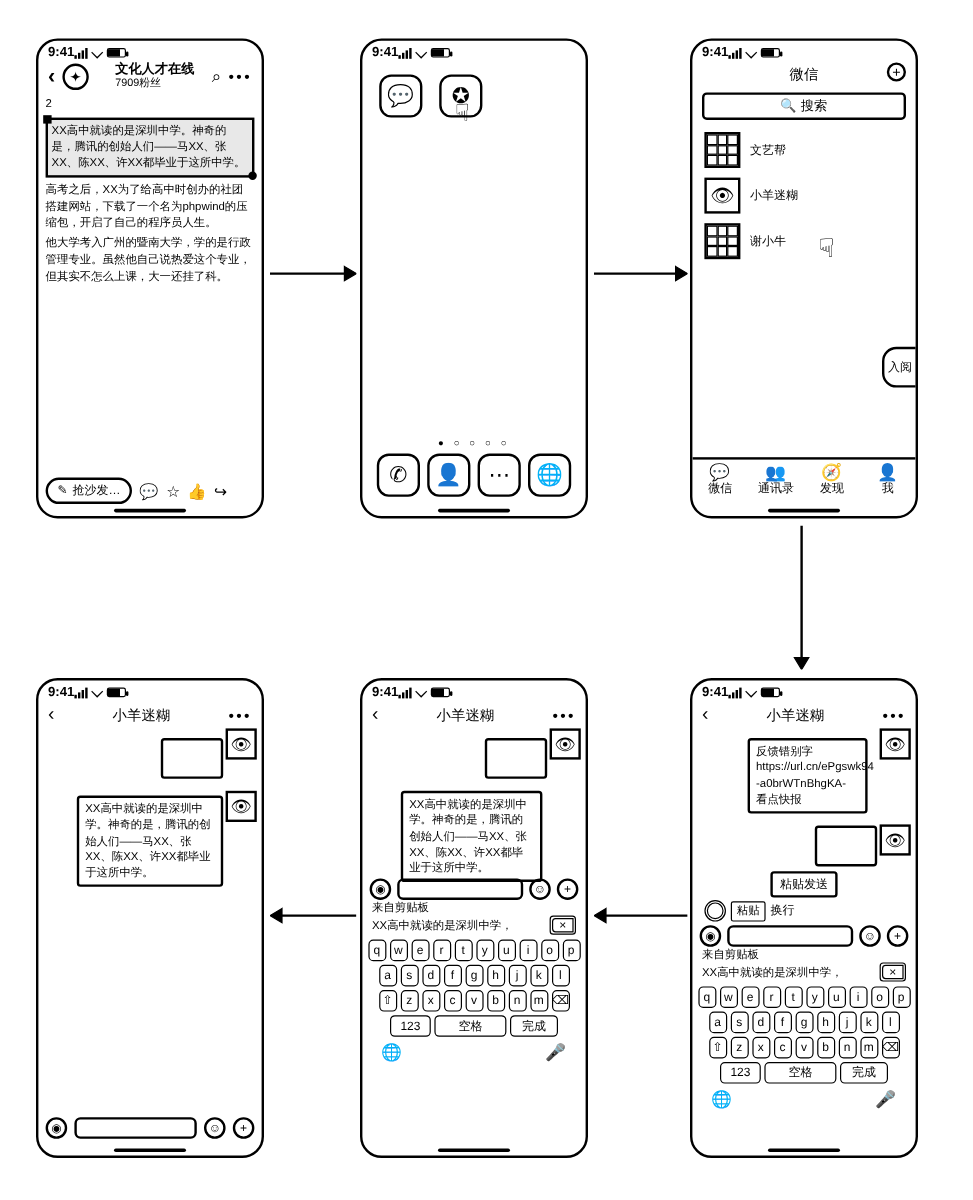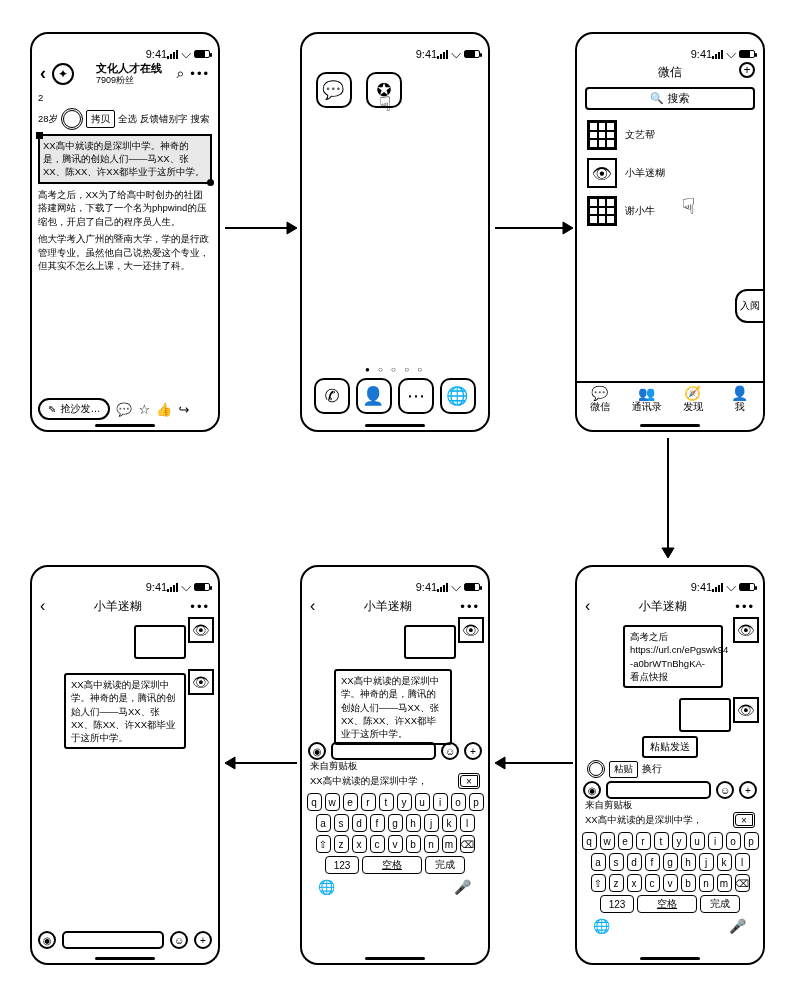--- a/index.html
+++ b/index.html
@@ -28,24 +28,24 @@
   .p1 { left: 10px;  top: 12px; }
   .p2 { left: 280px; top: 12px; }
   .p3 { left: 555px; top: 12px; }
   
   .p4 { left: 555px; top: 545px; }
   .p5 { left: 280px; top: 545px; }
   .p6 { left: 10px;  top: 545px; }
 
   .status {
     display: flex;
-    justify-content: flex-end;
+    justify-content: flex-start;
     align-items: center;
-    padding: 14px 8px 0 8px;
-    font-weight: normal;
+    padding: 4px 8px 0 8px;
+    font-weight: bold;
     font-size: 11px;
   }
   .status .ico { display:flex; gap:3px; align-items:center; }
   .status .sig { display:flex; gap:1px; align-items:flex-end;}
   .status .sig i { width:2px; background:#000; display:block;}
   .status .wifi { font-size:13px; line-height:10px; }
   .status .batt { width:16px; height:8px; border:1.5px solid #000; border-radius:2px; position:relative;}
   .status .batt::after { content:""; position:absolute; right:-3px; top:2px; width:2px; height:4px; background:#000; border-radius:1px;}
   .status .batt::before { content:""; position:absolute; left:0; top:0; bottom:0; width:70%; background:#000;}
 
@@ -121,21 +121,21 @@
   .clip-lbl { font-size:9.5px; padding:0 8px;}
   .clip-row { display:flex; align-items:center; justify-content:space-between; padding:0 8px; font-size:9.5px;}
   .del-ic { width:18px; height:12px; border:1.5px solid #000; border-radius:3px 0 0 3px; position:relative; display:flex; align-items:center; justify-content:center;}
   .del-ic::before { content:"×"; font-size:10px;}
   .del-wrap { border:1.5px solid #000; border-radius:3px; padding:1px;}
 
   .kbd { padding:4px 4px 0 4px;}
   .krow { display:flex; gap:3px; justify-content:center; margin-bottom:3px;}
   .key { border:1.5px solid #000; border-radius:4px; width:15px; height:18px; display:flex; align-items:center; justify-content:center; font-size:10px;}
   .key.wide { width:34px;}
-  .key.space { width:60px;text-decoration:underline;}
+  .key.space { width:60px;}
   .key.done { width:40px; font-size:10px;}
   .kbd-foot { display:flex; justify-content:space-between; padding:2px 12px 0 12px; font-size:14px;}
 
   
   .p6-input { position:absolute; bottom:14px; left:6px; right:6px; display:flex; align-items:center; gap:6px;}
 </style>
 </head>
 <body>
 
 <div class="diagram">
@@ -180,28 +180,20 @@
       <span class="round-ic swirl"></span>
       <span class="title-col">
         <span class="t1">文化人才在线</span><br>
         <span class="t2">7909粉丝</span>
       </span>
       <span class="mag">⌕</span>
       <span class="dots3">•••</span>
     </div>
     <div class="body-area">
       <p>2</p>
-      <div class="sel-tools">
-        <span>28岁</span>
-        <span class="ring"></span>
-        <span class="boxed">拷贝</span>
-        <span>全选</span>
-        <span>反馈错别字</span>
-        <span>搜索</span>
-      </div>
       <div class="hilite">XX高中就读的是深圳中学。神奇的是，腾讯的创始人们——马XX、张XX、陈XX、许XX都毕业于这所中学。</div>
       <p>高考之后，XX为了给高中时创办的社团搭建网站，下载了一个名为phpwind的压缩包，开启了自己的程序员人生。</p>
       <p>他大学考入广州的暨南大学，学的是行政管理专业。虽然他自己说热爱这个专业，但其实不怎么上课，大一还挂了科。</p>
     </div>
     <div class="foot-bar">
       <span class="pill">
           <span>✎</span>
           <span>抢沙发…</span>
         </span>
       <span class="gicon">💬</span>
@@ -319,21 +311,21 @@
       </span>
     </div>
     <div class="chat-hdr">
       <span class="back">‹</span>
       <span class="ctitle">小羊迷糊</span>
       <span class="dots3">•••</span>
     </div>
     <div class="msg-area">
       <span class="ava-eye" style="top:-2px">👁</span>
       <div class="bubble-in right" style="width:100px">
-        <span>高考之后</span><br>
+        <span>反馈错别字</span><br>
         <span>https://url.cn/ePgswk94</span><br>
         <span>-a0brWTnBhgKA-</span><br>
         <span>看点快报</span>
       </div>
       <span class="ava-eye" style="top:78px">👁</span>
       <div class="bubble-in" style="width:52px;height:34px;margin:10px 0 0 96px"></div>
       <div class="paste-chip">粘贴发送</div>
       <div class="paste-ring-row">
         <span class="mini-ring"></span>
         <span class="boxed">粘贴</span>

